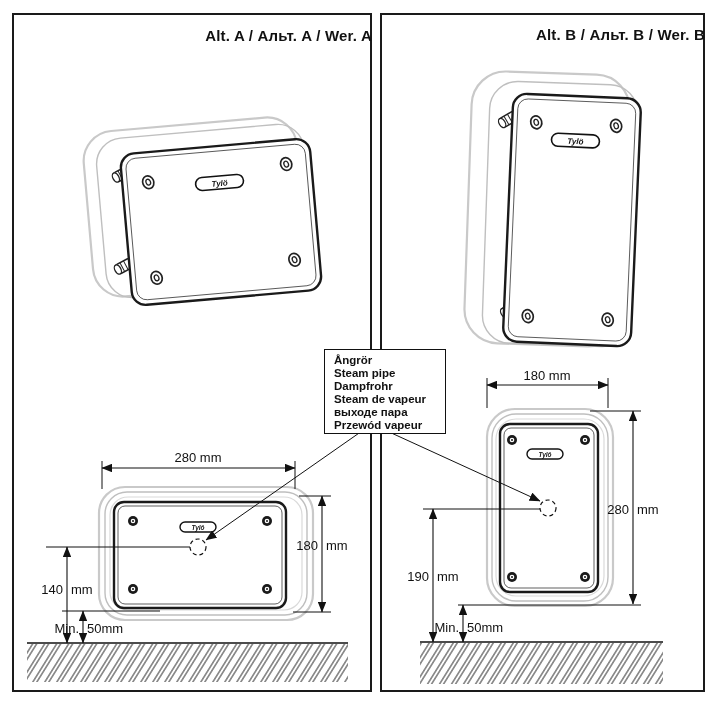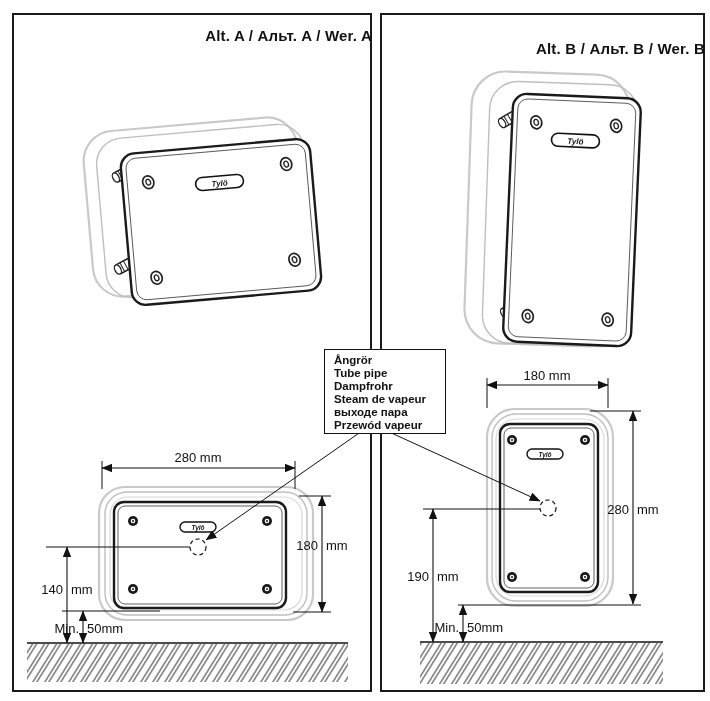--- a/index.html
+++ b/index.html
@@ -24,21 +24,21 @@
     background:#fff;border:1.5px solid #111;box-sizing:border-box;
     font-size:11.5px;font-weight:bold;line-height:12.9px;padding:4px 0 8px 9px;}
 </style>
 </head>
 <body>
 
 <div class="panel" style="left:12px;top:13px;width:360px;height:679px"></div>
 <div class="panel" style="left:380px;top:13px;width:325px;height:679px"></div>
 
 <div class="title" style="left:12px;top:27px;width:360px">Alt. A / Альт. A / Wer. A</div>
-<div class="title" style="left:380px;top:40px;width:325px">Alt. B / Альт. B / Wer. B</div>
+<div class="title" style="left:380px;top:26px;width:325px">Alt. B / Альт. B / Wer. B</div>
 
 <svg class="art" width="710" height="701" viewBox="0 0 710 701">
   <defs>
     <marker id="dimArrow" viewBox="0 0 10 8" refX="9.5" refY="4" markerWidth="10" markerHeight="8" orient="auto-start-reverse">
       <path d="M0,0 L10,4 L0,8 Z" fill="#111"></path>
     </marker>
     <marker id="ptrArrow" viewBox="0 0 10 8" refX="9.5" refY="4" markerWidth="11" markerHeight="9" orient="auto">
       <path d="M0,0 L10,4 L0,8 Z" fill="#111"></path>
     </marker>
     <pattern id="hatch" patternUnits="userSpaceOnUse" width="12" height="46" patternTransform="skewX(-32)">
@@ -180,18 +180,18 @@
     <line class="ground" x1="420" y1="642" x2="663" y2="642"></line>
     <rect x="420" y="643" width="243" height="41" fill="url(#hatch)"></rect>
   </g>
 
   <line class="ref" x1="362" y1="431" x2="206" y2="540" marker-end="url(#ptrArrow)"></line>
   <line class="ref" x1="387" y1="431" x2="540" y2="501" marker-end="url(#ptrArrow)"></line>
 </svg>
 
 <div class="steam-label">
   <div>Ångrör</div>
-  <div>Tube pipe</div>
+  <div>Steam pipe</div>
   <div>Dampfrohr</div>
   <div>Steam de vapeur</div>
   <div>выходе пара</div>
   <div>Przewód vapeur</div>
 </div>
 
 </body></html>

